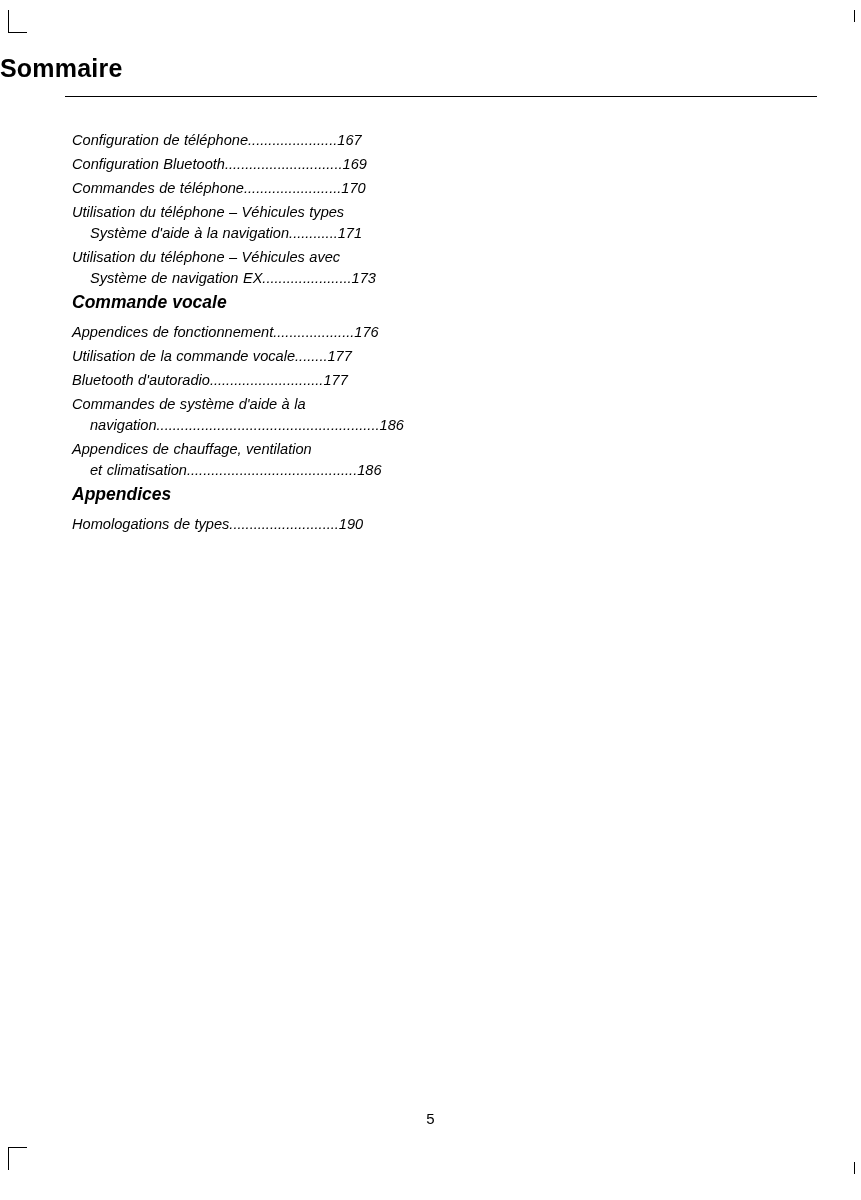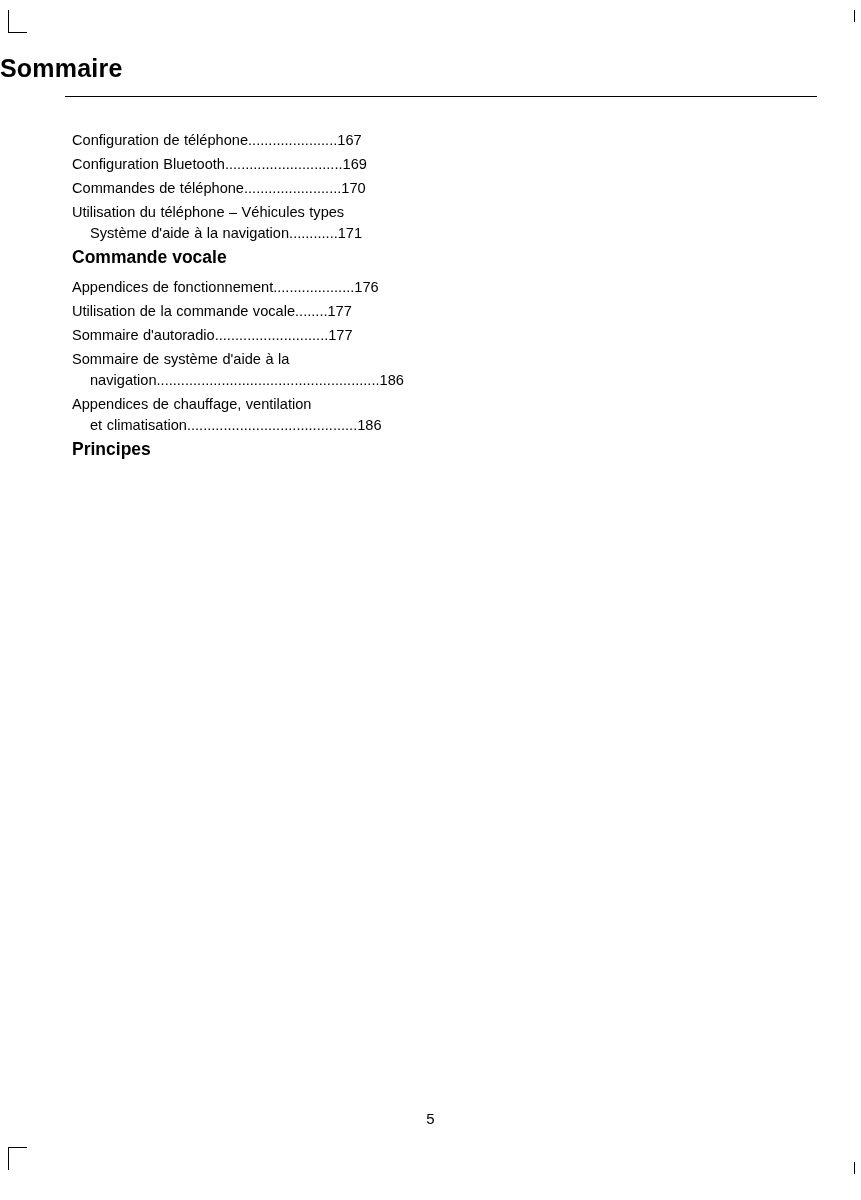--- a/index.html
+++ b/index.html
@@ -93,20 +93,21 @@
   }
 
   .section-head {
     font-size: 17.5px;
     font-weight: bold;
     margin-bottom: 9px;
   }
 
   .group {
     margin-bottom: 0;
+    font-style: italic;
   }
 
   .page-number {
     position: absolute;
     left: 0;
     top: 1110px;
     width: 861px;
     text-align: center;
     font-size: 15px;
   }
@@ -123,28 +124,30 @@
 
   <div class="page-title">Sommaire</div>
   <div class="title-rule"></div>
 
   <div class="content-col" id="toc-root">
       <div class="group">
         <div class="toc-entry"><span class="lbl">Configuration de téléphone......................167</span></div>
         <div class="toc-entry"><span class="lbl">Configuration Bluetooth.............................169</span></div>
         <div class="toc-entry"><span class="lbl">Commandes de téléphone........................170</span></div>
         <div class="toc-entry"><span class="lbl">Utilisation du téléphone – Véhicules types</span><span class="cont">Système d'aide à la navigation............171</span></div>
+        <div class="toc-entry"><span class="lbl">Utilisation du téléphone – Véhicules avec</span><span class="cont">Système de navigation EX......................173</span></div>
       </div>
       <div class="group">
         <div class="section-head">Commande vocale</div>
         <div class="toc-entry"><span class="lbl">Appendices de fonctionnement....................176</span></div>
         <div class="toc-entry"><span class="lbl">Utilisation de la commande vocale........177</span></div>
-        <div class="toc-entry"><span class="lbl">Sommaire d'autoradio............................177</span></div>
-        <div class="toc-entry"><span class="lbl">Sommaire de système d'aide à la</span><span class="cont">navigation.......................................................186</span></div>
+        <div class="toc-entry"><span class="lbl">Bluetooth d'autoradio............................177</span></div>
+        <div class="toc-entry"><span class="lbl">Commandes de système d'aide à la</span><span class="cont">navigation.......................................................186</span></div>
         <div class="toc-entry"><span class="lbl">Appendices de chauffage, ventilation</span><span class="cont">et climatisation..........................................186</span></div>
       </div>
       <div class="group">
-        <div class="section-head">Principes</div>
+        <div class="section-head">Appendices</div>
+        <div class="toc-entry"><span class="lbl">Homologations de types...........................190</span></div>
       </div>
     </div>
 
   <div class="page-number">5</div>
 </div>
 
 </body></html>

